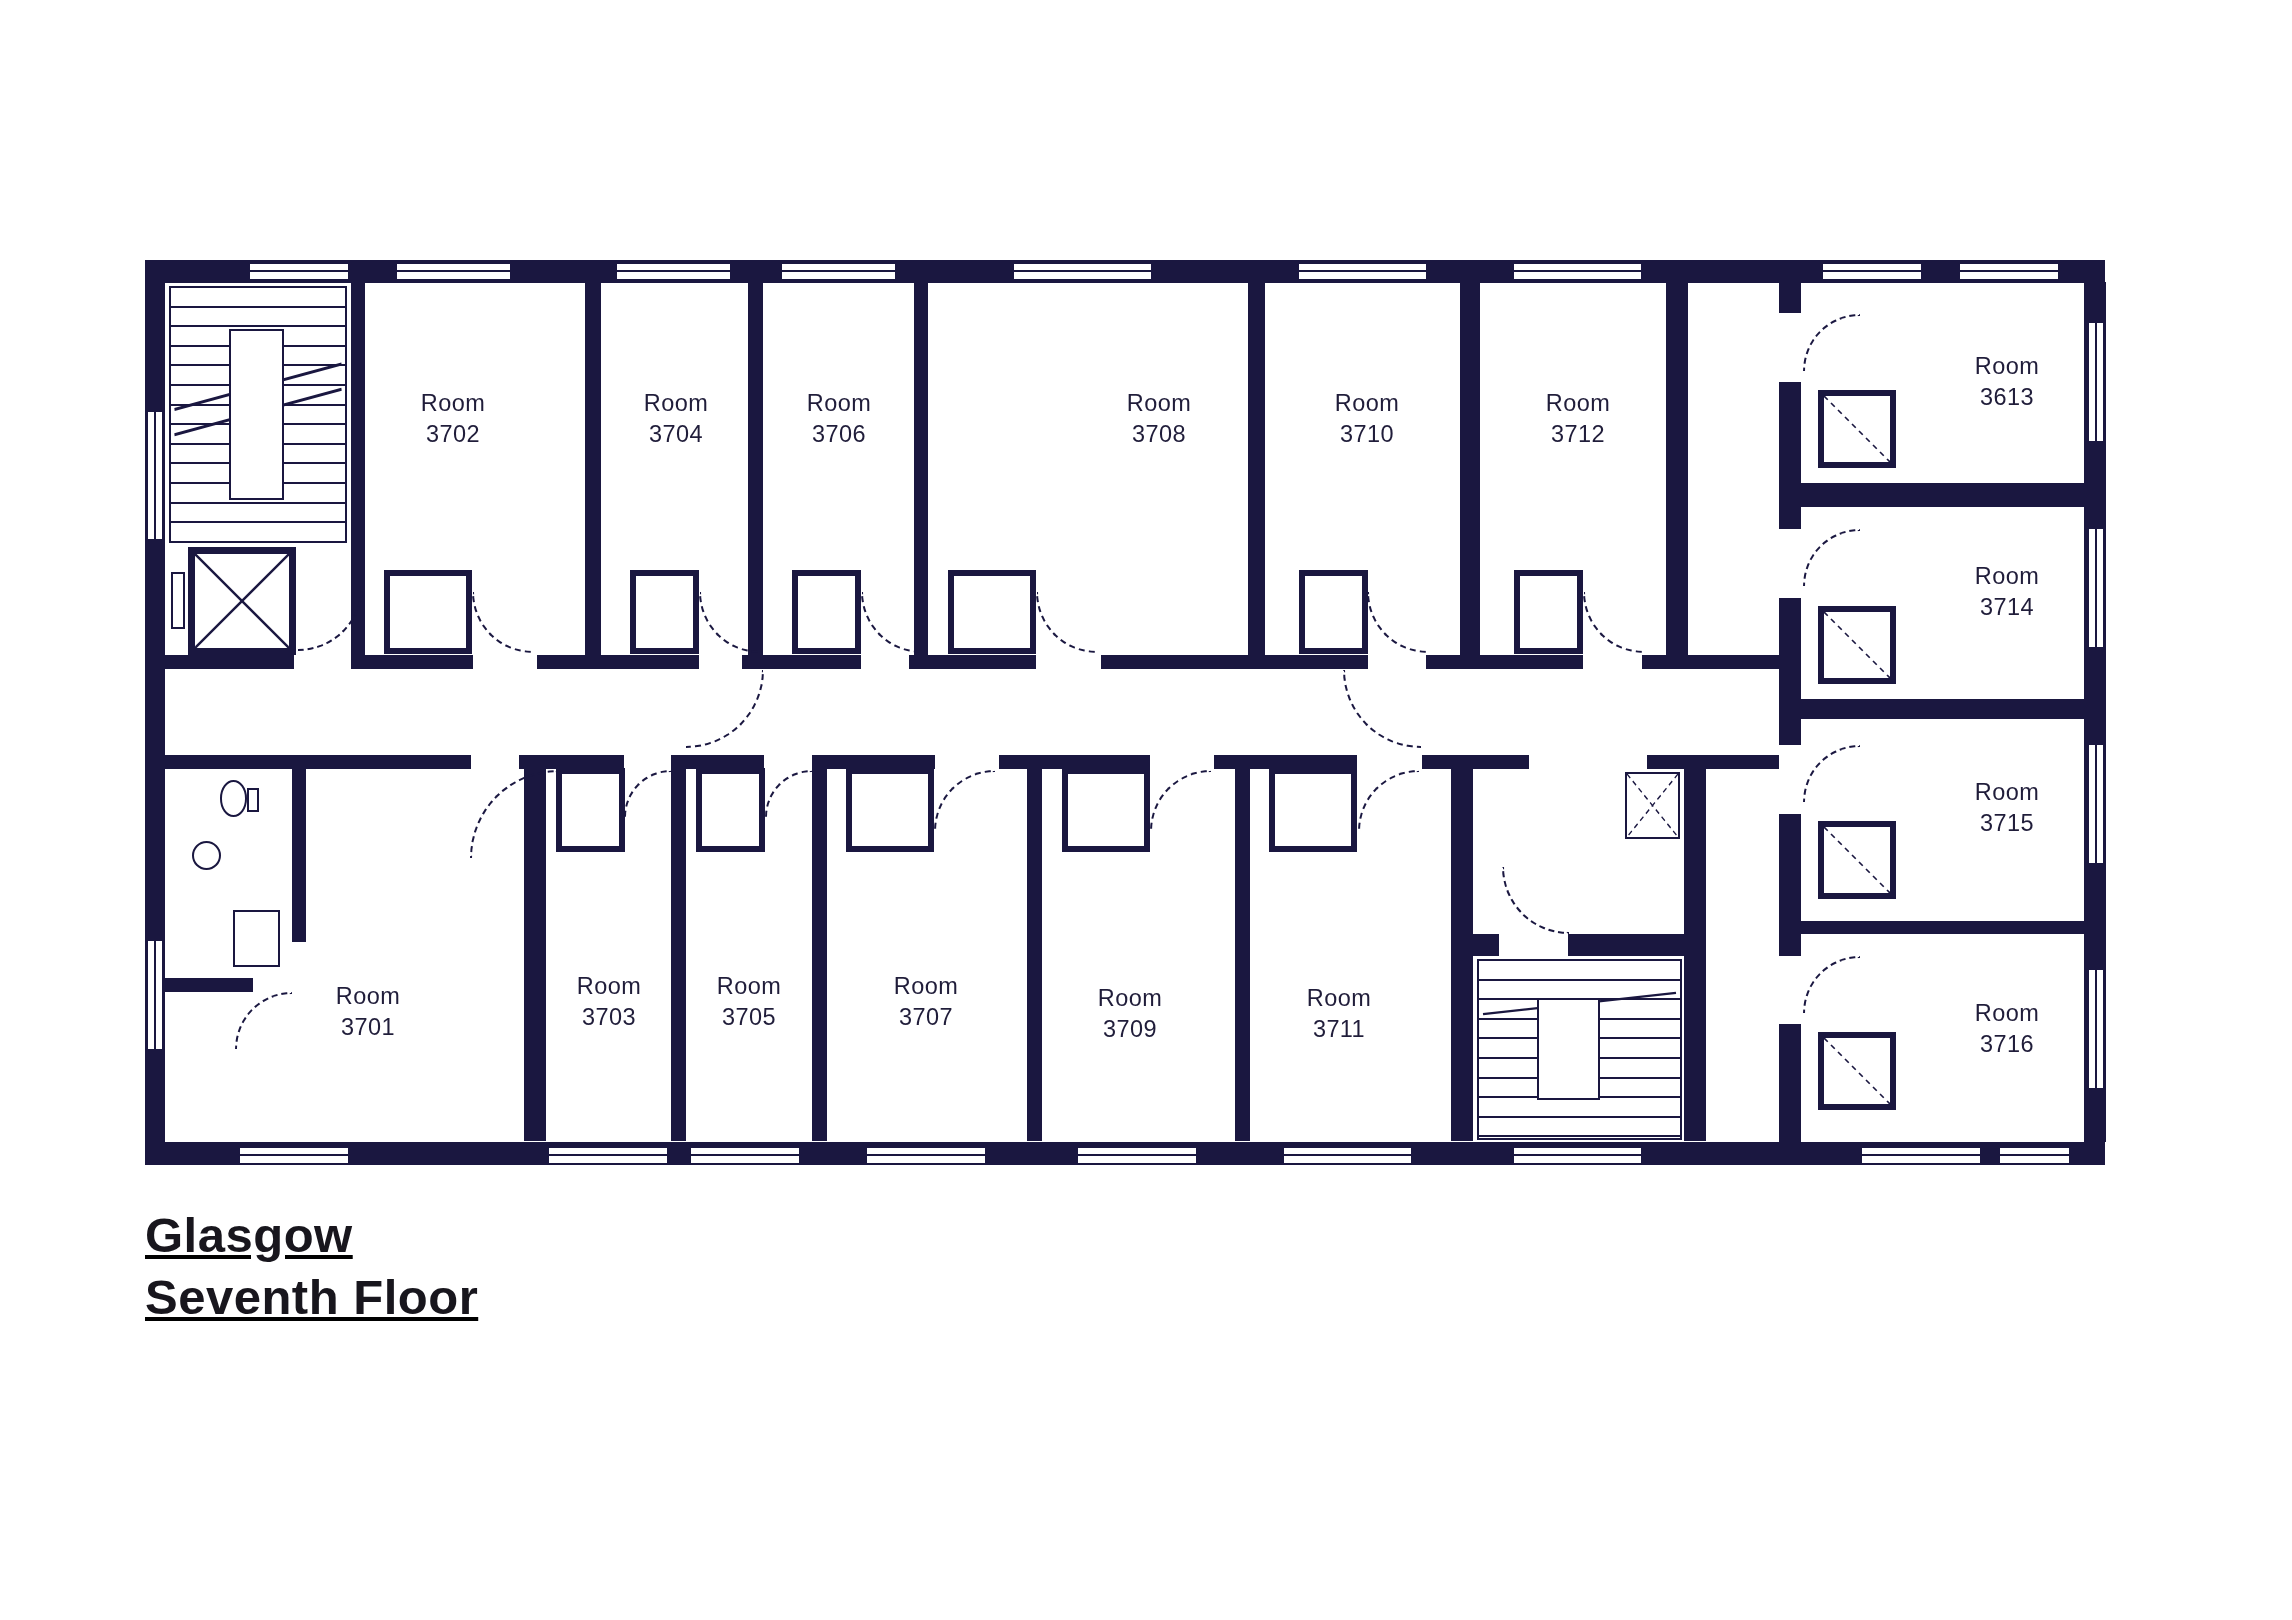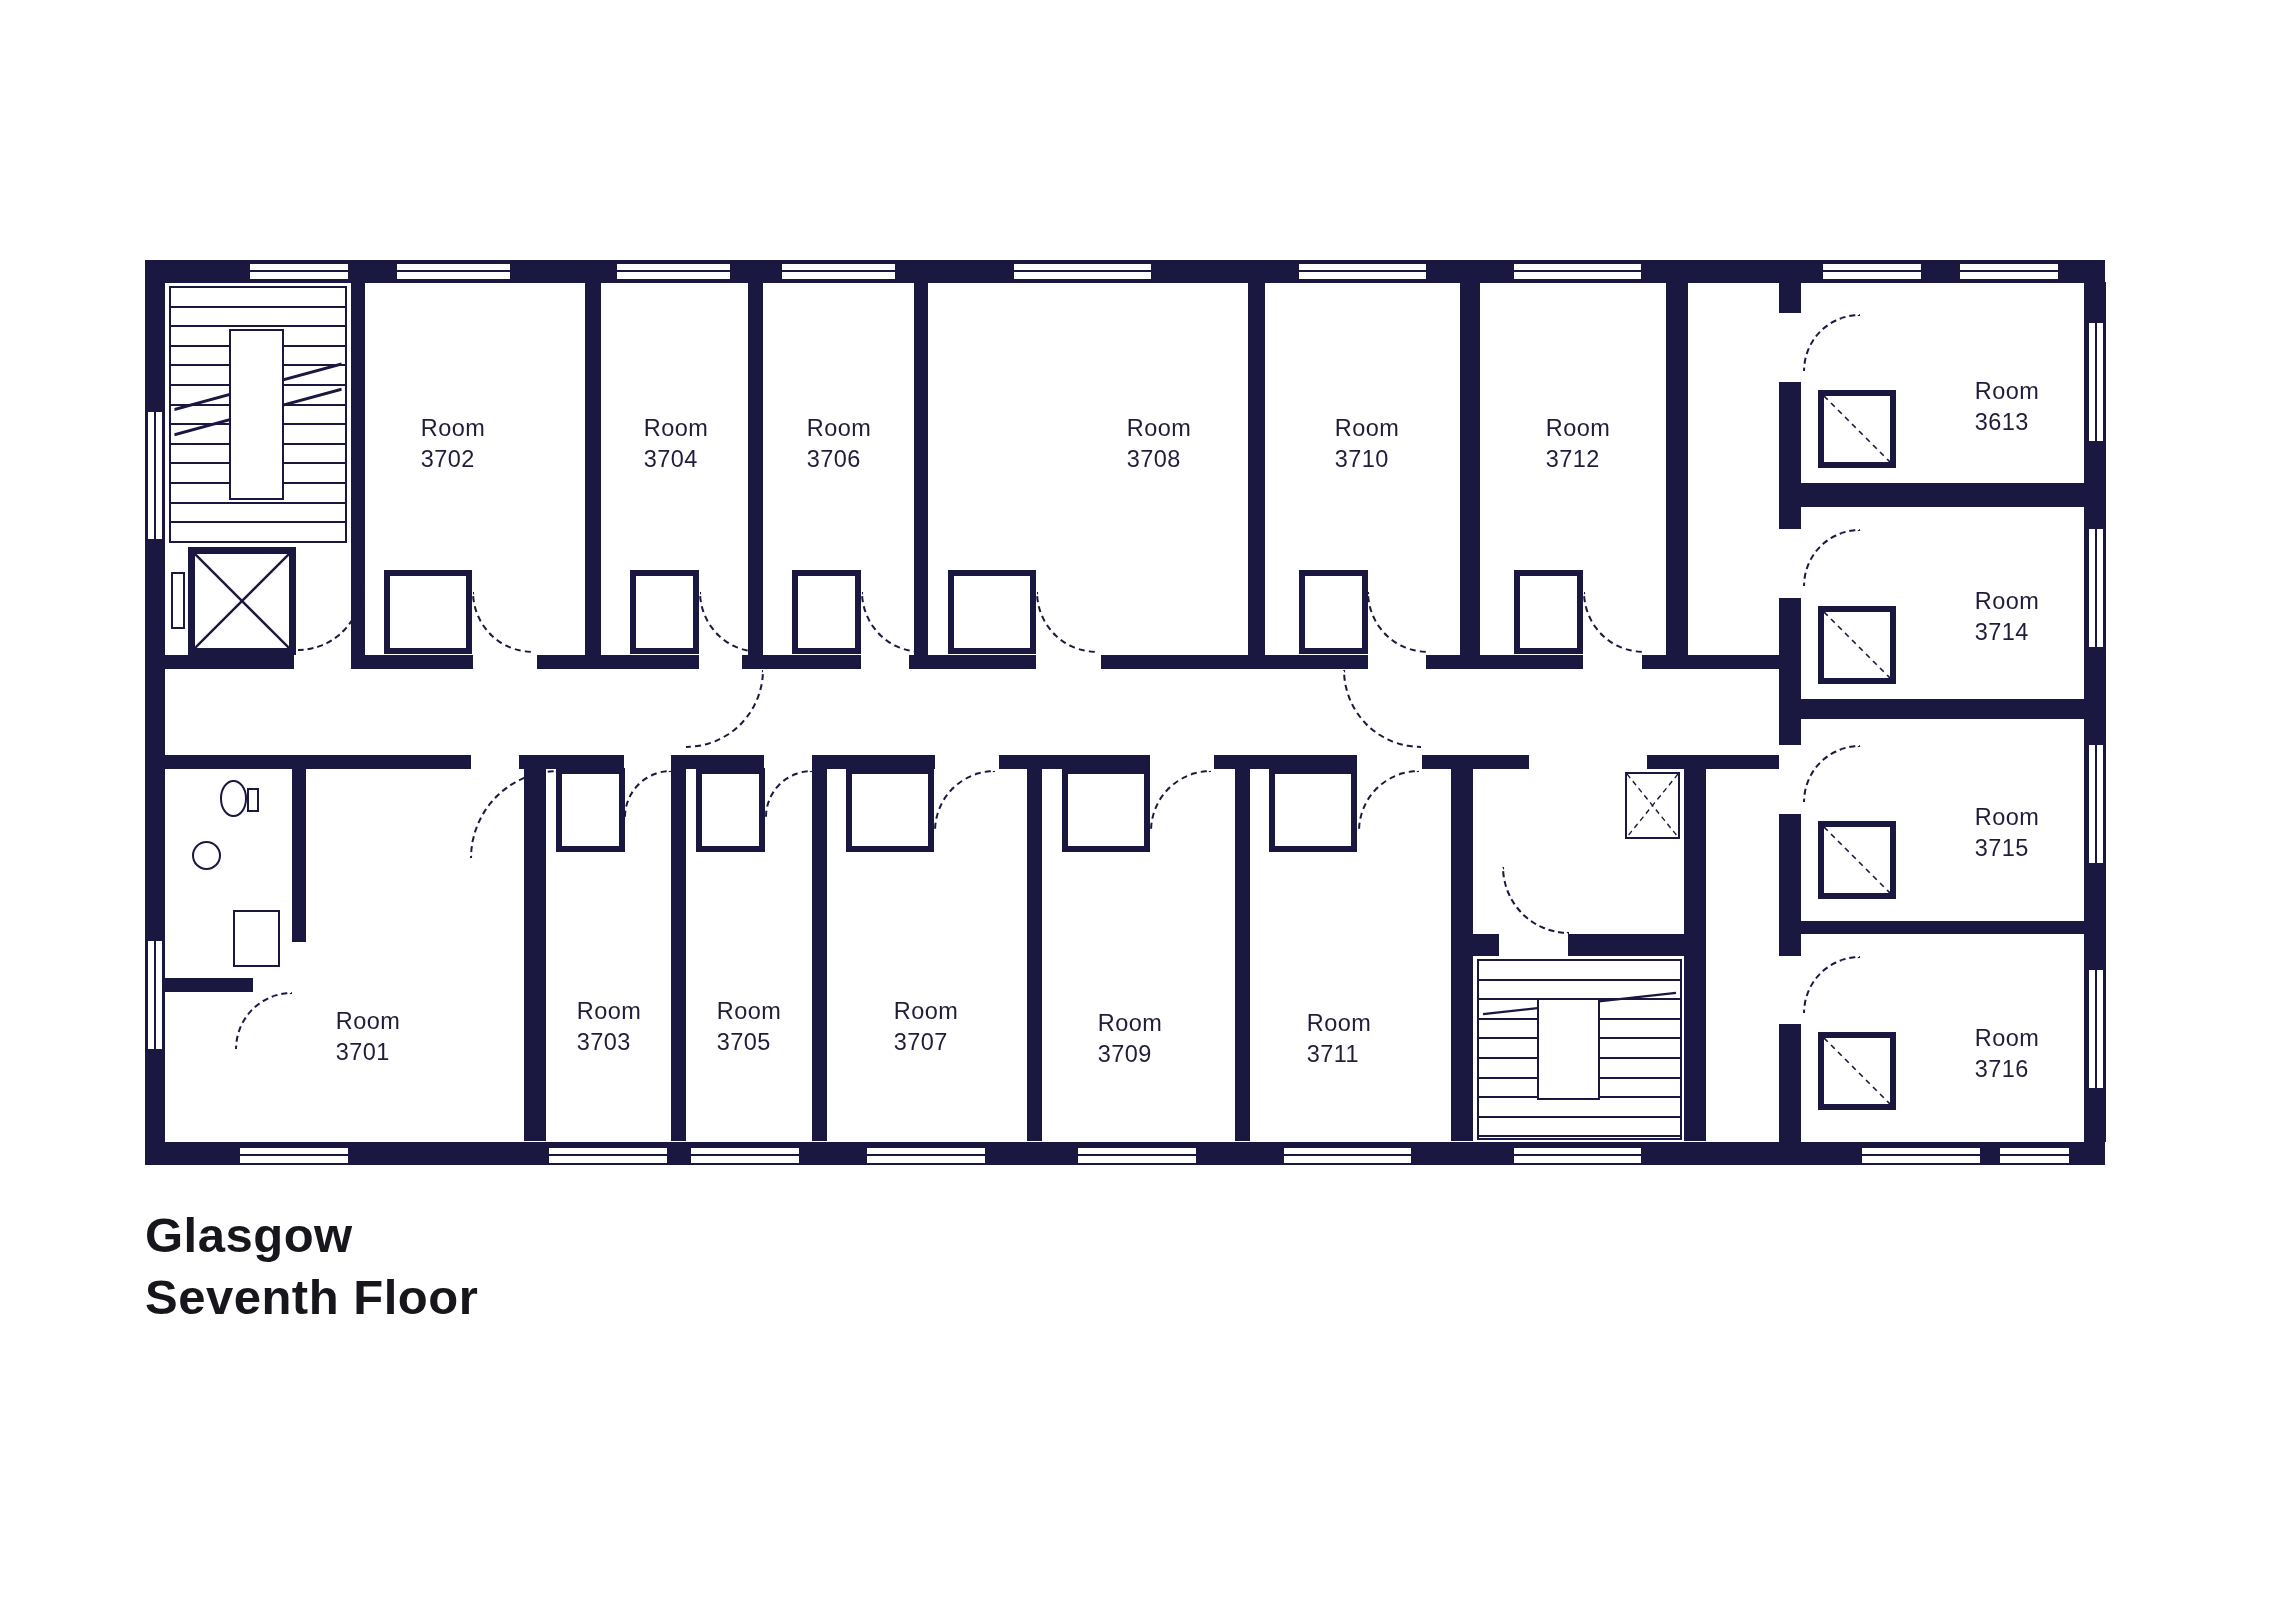--- a/index.html
+++ b/index.html
@@ -15,23 +15,23 @@
   .pod{border:6.9px solid var(--wall);background:#fff;}
   .box{border:2px solid var(--wall);background:#fff;}
   .ell{border:2px solid var(--wall);border-radius:50%;background:#fff;}
   .arc{background:transparent;}
   .arc.bl{border-left:2px dashed var(--wall);border-bottom:2px dashed var(--wall);border-bottom-left-radius:100%;}
   .arc.tl{border-left:2px dashed var(--wall);border-top:2px dashed var(--wall);border-top-left-radius:100%;}
   .arc.br{border-right:2px dashed var(--wall);border-bottom:2px dashed var(--wall);border-bottom-right-radius:100%;}
   .stair{border:2px solid var(--wall);
          background:repeating-linear-gradient(to bottom,transparent 0 17.6px,var(--wall) 17.6px 19.6px);}
   .landing{background:#fff;border:2px solid var(--wall);}
-  .rlabel{transform:translate(-50%,-50%);white-space:pre-line;
-          font-size:23.5px;line-height:1.3;letter-spacing:0.4px;color:#201d3a;margin-top:25px;}
-  .titleblock{left:145px;top:1204px;}
+  .rlabel{transform:translate(-50%,-50%);text-align:center;white-space:pre-line;
+          font-size:23.5px;line-height:1.3;letter-spacing:0.4px;color:#201d3a;}
+  .titleblock{left:145px;top:1204px;text-decoration:underline;}
   .titleline{position:relative;font-weight:700;font-size:49px;line-height:62px;
              letter-spacing:0.5px;color:#18161d;}
   svg{display:block;width:100%;height:100%;}
 </style>
 </head>
 <body>
 
 <div id="canvas">
 
   <div class="el stair" style="left:169px;top:286px;width:178px;height:257px;">

